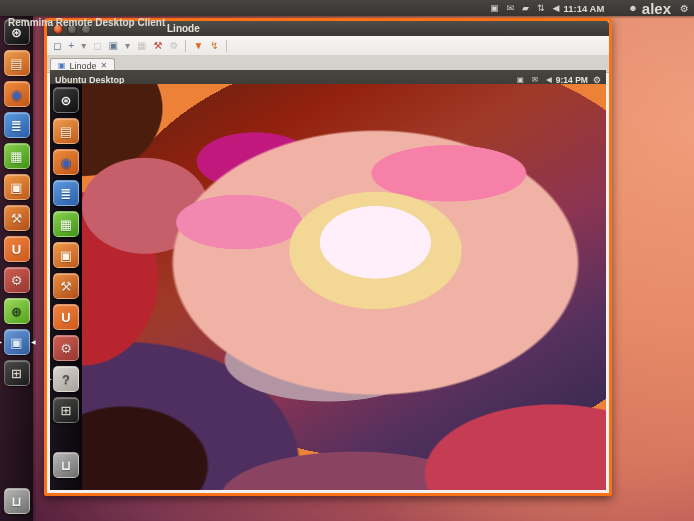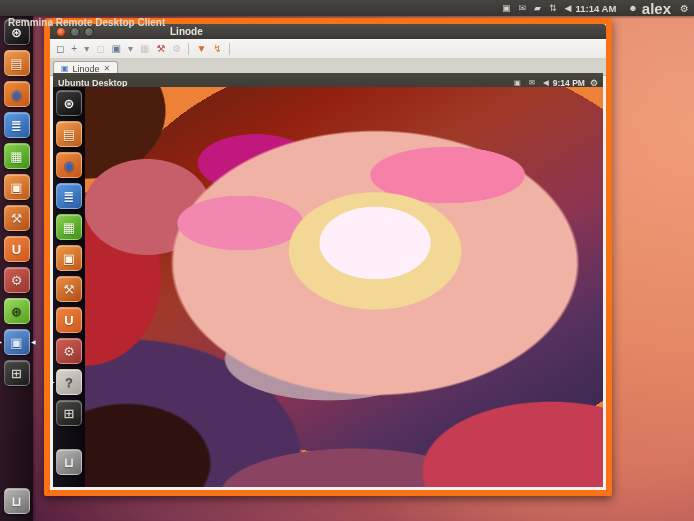--- a/index.html
+++ b/index.html
@@ -35,21 +35,21 @@
     border:1px solid rgba(255,255,255,.32);box-sizing:border-box;
     box-shadow:inset 0 1px 1px rgba(255,255,255,.35), 0 1px 2px rgba(0,0,0,.55);
     display:flex;align-items:center;justify-content:center;position:relative;}
   .tglyph{font-size:13px;line-height:1;font-weight:bold;text-shadow:0 1px 1px rgba(0,0,0,.3);}
   .tile-bottom{margin-top:auto;margin-bottom:7px;}
   .pip{position:absolute;top:50%;transform:translateY(-50%);color:#fff;font-size:6px;line-height:1;text-shadow:0 0 1px #000;}
   .pip-l{left:-7px;}
   .pip-r{right:-7px;}
   
   .win{position:absolute;left:44px;top:18px;width:568px;height:478px;
-    background:#f2f1f0;border:6px solid #f97316;border-radius:4px 4px 2px 2px;
+    background:#f2f1f0;border:3px solid #f97316;border-radius:4px 4px 2px 2px;
     box-shadow:0 3px 10px rgba(0,0,0,.5);z-index:20;box-sizing:border-box;}
   .titlebar{height:15px;background:linear-gradient(#4f4d49,#393834);
     border-radius:3px 3px 0 0;display:flex;align-items:center;
     padding:0 6px;color:#e8e4dc;font-size:10px;}
   .wc{width:10px;height:10px;border-radius:50%;margin-right:4px;flex:0 0 auto;box-sizing:border-box;}
   .wc-close{background:radial-gradient(circle at 35% 30%, #f49a68, #d7502200 70%),radial-gradient(#e2622f,#b63c12);border:1px solid #7e2a0c;}
   .wc-minimize,.wc-maximize{background:radial-gradient(circle at 35% 30%, #7b7974, #55534e);border:1px solid #2b2a27;}
   .wtitle{font-weight:bold;margin-left:72px;}
   .toolbar{height:19px;display:flex;align-items:center;gap:7px;padding:0 6px;
     background:linear-gradient(#f7f6f5,#eceae7);border-bottom:1px solid #d2cec8;}
@@ -106,21 +106,21 @@
 <div class="host-panel">
   <span class="apptitle">Remmina Remote Desktop Client</span>
   <span class="spacer"></span>
   <span class="indicators">
       <span class="ind">▣</span>
       <span class="ind">✉</span>
       <span class="ind">▰</span>
       <span class="ind">⇅</span>
       <span class="ind">◀</span>
     </span>
-  <span class="clock" style="margin-right:12px;">11:14 AM</span>
+  <span class="clock" style="margin-right:24px;">11:14 AM</span>
   <span class="session">
     <span class="user-icon">☻</span>
     <span class="uname">alex</span>
     <span class="gear">⚙</span>
   </span>
 </div>
 
 <div class="launcher host-launcher">
     <div class="tile" style="background: linear-gradient(145deg, rgb(61, 61, 61), rgb(15, 15, 15));">
       <span class="tglyph" style="color: rgb(242, 240, 238);">⊛</span>

